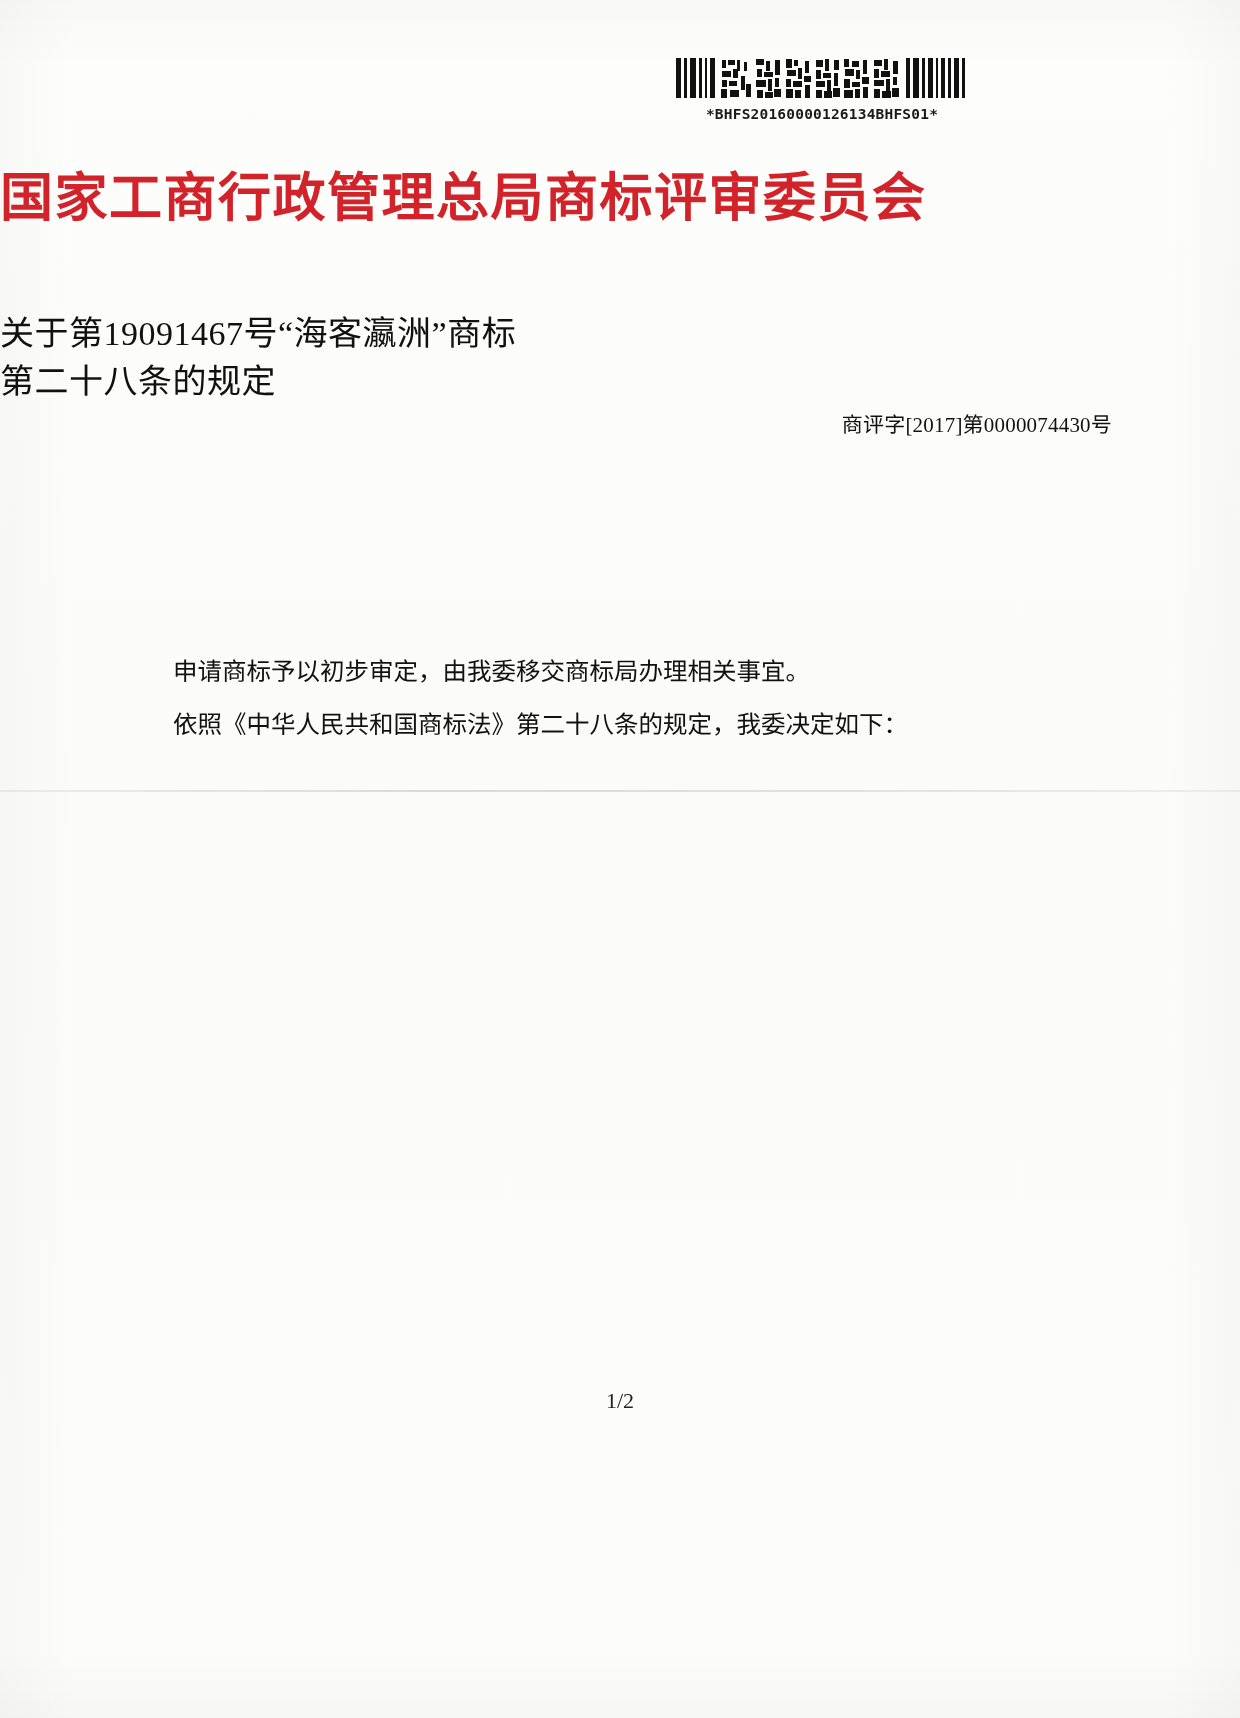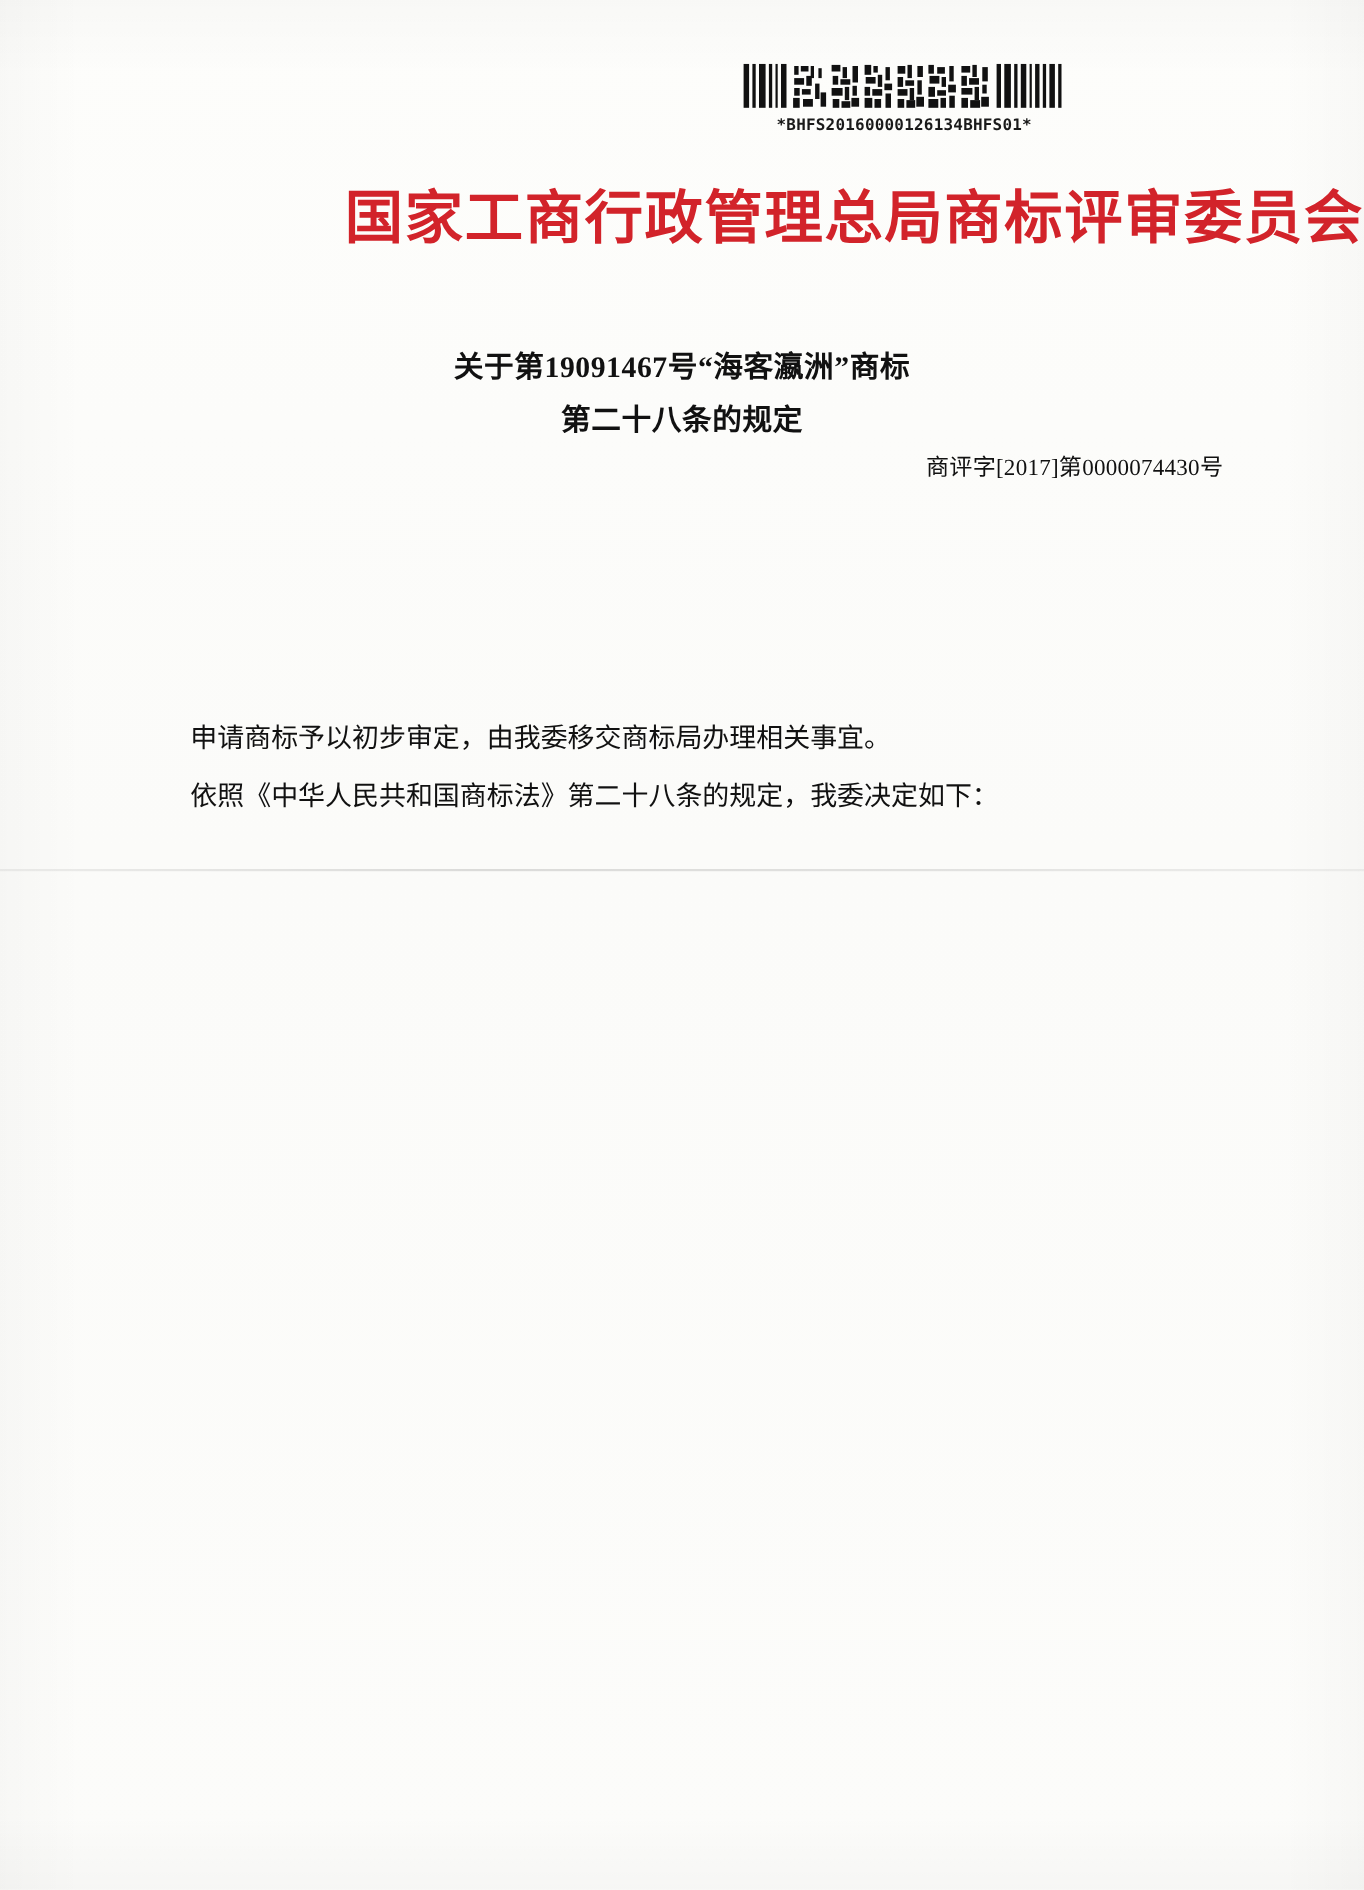--- a/index.html
+++ b/index.html
@@ -63,40 +63,38 @@
     margin-top: 4px;
     white-space: nowrap;
   }
 
   
   .org-title {
     position: absolute;
     top: 155px;
     left: 0;
     width: 100%;
-    text-align: right;
+    text-align: left;
     font-family: "DejaVu Sans", "Liberation Sans", sans-serif;
     font-weight: bold;
     font-size: 53px;
     letter-spacing: 1.5px;
     color: #d2232a;
     white-space: nowrap;
   }
 
   .doc-title {
     position: absolute;
     top: 310px;
     left: 0;
     width: 100%;
-    text-align: center;
-    font-size: 27px;
+    font-size: 34px;
     line-height: 48px;
     letter-spacing: 0.5px;
     color: #111;
-    font-weight: bold;
   }
   .doc-title div { white-space: nowrap; }
 
   .doc-number {
     position: absolute;
     top: 408px;
     right: 128px;
     font-size: 21px;
     letter-spacing: 0.2px;
     color: #111;
@@ -262,14 +260,15 @@
   </div>
 
   <div class="doc-number">商评字[2017]第0000074430号</div>
 
 
   <div class="body-text">
     <p class="justified">申请商标予以初步审定，由我委移交商标局办理相关事宜。</p>
     <p class="justified">依照《中华人民共和国商标法》第二十八条的规定，我委决定如下：</p>
   </div>
 
+  <div class="page-number">1/2</div>
 
 </div>
 
 </body></html>

